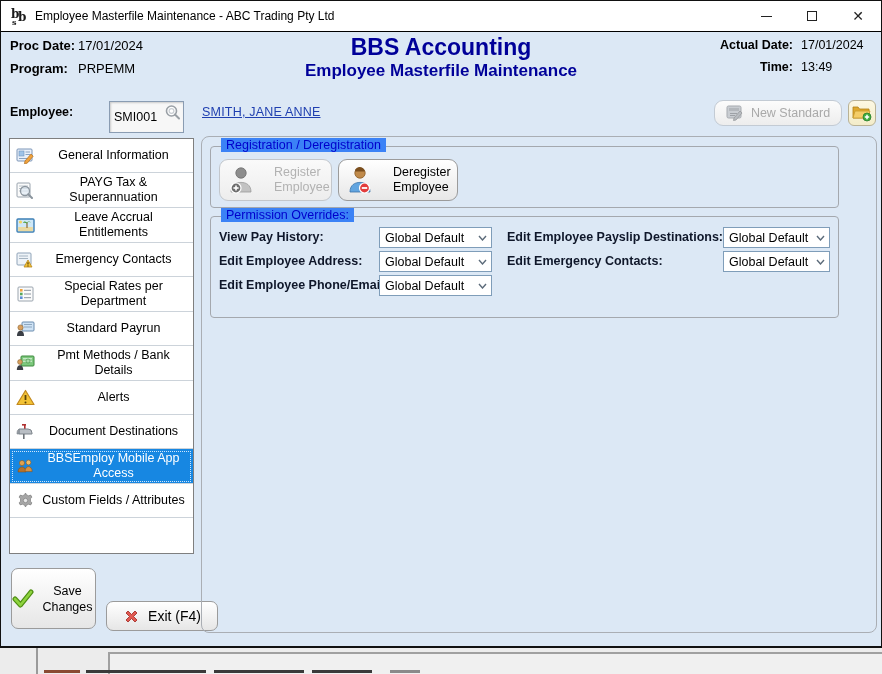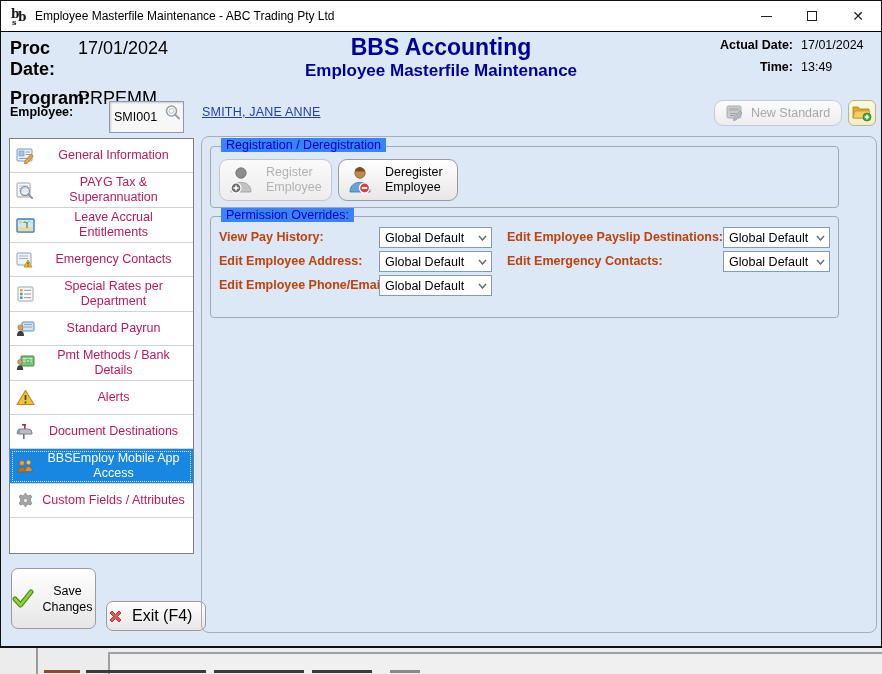--- a/index.html
+++ b/index.html
@@ -16,21 +16,21 @@
   #titlebar .app-icon { width:20px; height:20px; margin:0 6px 0 8px; flex:0 0 auto; }
   #titlebar .title-text { font-size:12px; color:#000; white-space:nowrap; }
   .win-controls { margin-left:auto; display:flex; height:100%; }
   .win-btn { width:46px; height:100%; display:flex; align-items:center; justify-content:center; cursor:default; }
   .glyph-min { width:11px; height:1px; background:#222; }
   .glyph-max { width:10px; height:10px; border:1px solid #222; }
   .glyph-close { font-size:14px; color:#222; line-height:1; }
 
   
   #header { position:absolute; left:1px; right:1px; top:32px; height:64px; }
-  .hdr-left { position:absolute; left:8px; top:5px; display:grid; grid-template-columns:68px auto; row-gap:8px; font-size:18px; }
+  .hdr-left { position:absolute; left:8px; top:5px; display:grid; grid-template-columns:68px auto; row-gap:8px; font-size:13px; }
   .hdr-right { position:absolute; right:7px; top:5px; display:grid; grid-template-columns:auto 72px; column-gap:8px; row-gap:8px; font-size:12.5px; }
   .hdr-right .lbl { text-align:right; }
   .lbl { font-weight:bold; color:#000; }
   .val { color:#000; }
   .hdr-center { position:absolute; left:0; right:0; top:1px; text-align:center; color:#000099; }
   .hdr-title { font-size:23px; font-weight:bold; line-height:26px; }
   .hdr-subtitle { font-size:17px; font-weight:bold; line-height:22px; }
 
   
   #empbar { position:absolute; left:1px; right:1px; top:96px; height:38px; }
@@ -43,47 +43,47 @@
   .btn-newemp { position:absolute; left:712px; top:3px; width:128px; height:26px; border:1px solid #c3cbd4; border-radius:9px;
     background:linear-gradient(#fcfcfc,#ededed); display:flex; align-items:center; justify-content:center; gap:7px;
     color:#a9a9a9; font-size:12.5px; }
   .btn-folder { position:absolute; left:846px; top:3px; width:28px; height:26px; border:1px solid #b9b295; border-radius:6px;
     background:linear-gradient(#fdf8e3,#f3ecc9); display:flex; align-items:center; justify-content:center; }
 
   
   #sidebar { position:absolute; left:8px; top:137px; width:185px; height:416px; background:#fff; border:1px solid #7f7f7f; }
   .sb-item { display:flex; align-items:center; min-height:34px; border-bottom:1px solid #ccd3da; padding:2px 3px; cursor:default; }
   .sb-icon { width:24px; flex:0 0 24px; display:flex; align-items:center; justify-content:center; }
-  .sb-label { flex:1; text-align:center; font-size:12.5px; line-height:15px; color:#be185d; padding:0 2px; }
+  .sb-label { flex:1; text-align:center; font-size:12.5px; line-height:15px; color:#000000; padding:0 2px; }
   .sb-item.selected { background:#1787e2; outline:1px dotted #cfe6fb; outline-offset:-3px; }
   .sb-item.selected .sb-label { color:#fff; }
 
   
   .btn-save { position:absolute; left:10px; top:567px; width:85px; height:61px; border:1px solid #9b9b9b; border-radius:7px;
     background:linear-gradient(#ffffff,#e6e6e6); display:flex; align-items:center; justify-content:center; gap:6px;
     font-size:12.5px; color:#000; }
   .btn-save .txt { text-align:center; line-height:16px; }
-  .btn-exit { position:absolute; left:105px; top:600px; width:100px; height:30px; border:1px solid #9b9b9b; border-radius:7px;
-    background:linear-gradient(#ffffff,#e6e6e6); display:flex; align-items:center; justify-content:flex-start; gap:8px;
-    font-size:16px; color:#000; }
+  .btn-exit { position:absolute; left:105px; top:600px; width:112px; height:30px; border:1px solid #9b9b9b; border-radius:7px;
+    background:linear-gradient(#ffffff,#e6e6e6); display:flex; align-items:center; justify-content:center; gap:8px;
+    font-size:14px; color:#000; }
 
   
   #panel { position:absolute; left:200px; top:135px; width:676px; height:497px; border:1px solid #aaaeb4; border-radius:8px; }
   .fieldset { position:absolute; border:1px solid #a4a8ae; border-radius:4px; }
   .fs-legend { position:absolute; top:-9px; left:10px; background:#3b82f6; padding:0 5px; font-size:12.5px; color:#0000cc; white-space:nowrap; }
   #fs-reg { left:8px; top:9px; width:629px; height:62px; }
   #fs-perm { left:8px; top:79px; width:629px; height:102px; }
 
   .big-btn { position:absolute; height:42px; border:1px solid #9b9b9b; border-radius:9px;
-    background:linear-gradient(#ffffff,#e7e7e7); display:flex; align-items:center; padding:0 8px; gap:12px; font-size:12.5px; }
+    background:linear-gradient(#ffffff,#e7e7e7); display:flex; align-items:center; padding:0 8px; gap:20px; font-size:12.5px; }
   #btn-register { left:8px; top:12px; width:113px; border-color:#c3c7cc; color:#b2b2b2; background:linear-gradient(#fafafa,#ededed); }
   #btn-deregister { left:127px; top:12px; width:120px; color:#000; }
   .big-btn .txt { line-height:15px; }
 
-  .perm-label { position:absolute; font-size:12.5px; font-weight:bold; color:#c2410c; white-space:nowrap; }
+  .perm-label { position:absolute; font-size:12.5px; font-weight:bold; color:#0f172a; white-space:nowrap; }
   .perm-select { position:absolute; width:113px; height:21px; background:#fff; border:1px solid #7f9db9;
     display:flex; align-items:center; font-size:12.5px; color:#000; padding-left:5px; }
   .perm-select .chev { margin-left:auto; margin-right:4px; }
   .ps-c2 { width:107px; }
 
   
   #behind { position:absolute; left:0; top:648px; width:882px; height:26px; background:#ececec; }
   #behind .vline { position:absolute; left:36px; top:0; width:2px; height:26px; background:#9a9a9a; }
   #behind .back-box { position:absolute; left:108px; top:4px; right:0; bottom:0; background:#f0f0f0;
     border-top:2px solid #a0a0a0; border-left:2px solid #a0a0a0; }

